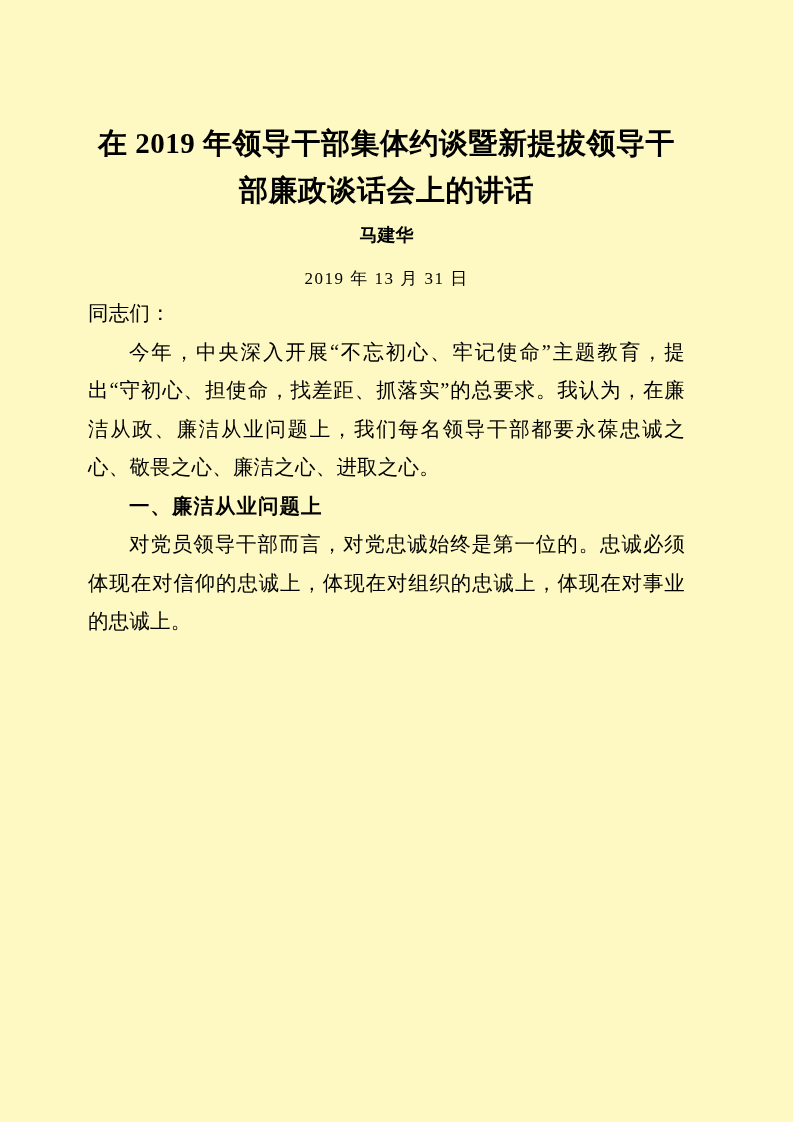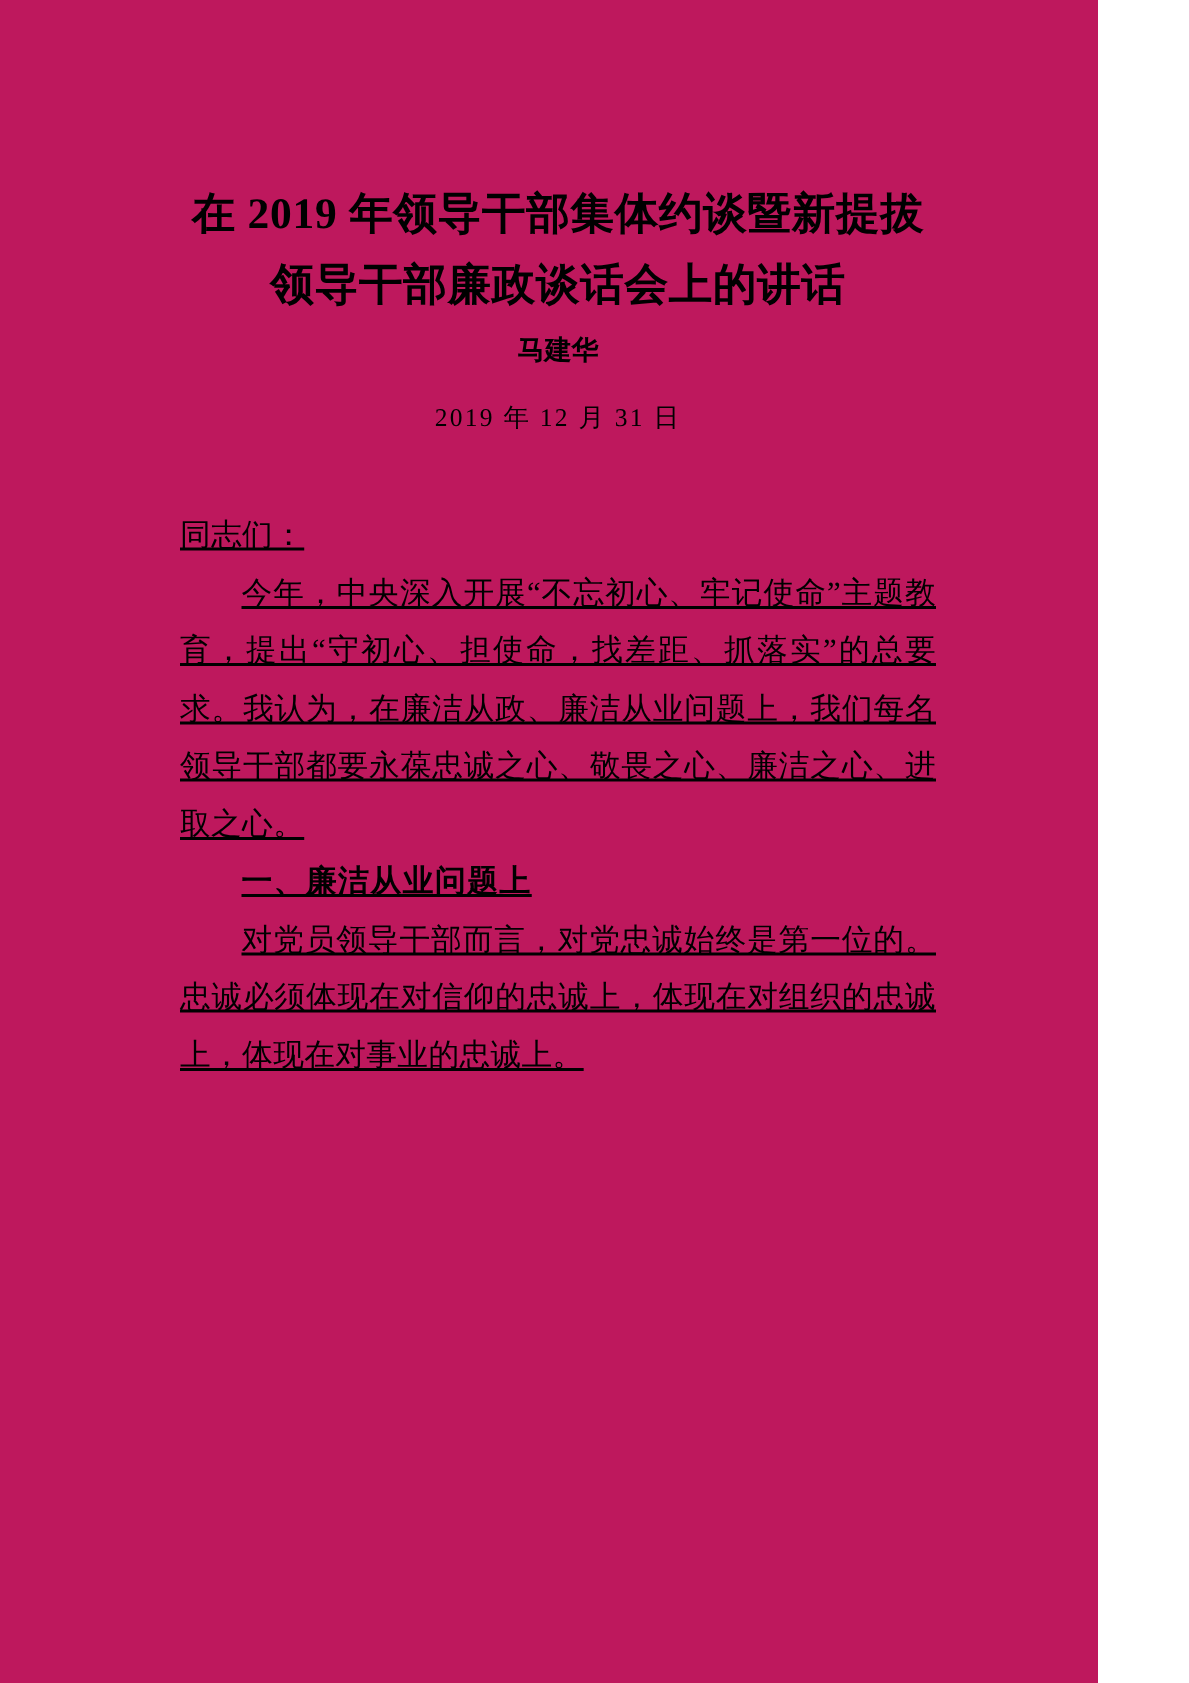--- a/index.html
+++ b/index.html
@@ -9,54 +9,52 @@
   }
   body {
     width: 793px;
     height: 1122px;
     font-family: "Liberation Serif", "DejaVu Serif", serif;
     color: #000000;
     -webkit-font-smoothing: antialiased;
   }
   .page {
     position: relative;
-    width: 732px;
+    width: 793px;
     height: 1122px;
     box-sizing: border-box;
-    padding: 120px 108px 80px 120px;
-    background: #be185d;
+    padding: 120px 108px 80px 88px;
+    background: #fef9c3;
   }
   .doc-title {
     font-family: "Liberation Serif", "DejaVu Serif", serif;
     font-weight: bold;
     font-size: 29px;
     line-height: 47px;
     text-align: center;
     letter-spacing: 0.5px;
     margin: 0 0 4px 0;
   }
   .doc-author {
-    font-family: Liberation Mono, monospace;
+    font-family: Liberation Sans, sans-serif;
     font-weight: bold;
     font-size: 18px;
     line-height: 30px;
     text-align: center;
     margin: 6px 0 0 0;
   }
   .doc-date {
     font-family: "Liberation Serif", "DejaVu Serif", serif;
     font-size: 17px;
     line-height: 30px;
     text-align: center;
     letter-spacing: 1.5px;
     margin: 14px 0 0 0;
   }
   .body-block {
-    margin-top: 44px;
-    text-decoration: underline;
   }
   p.para {
     font-family: "Liberation Serif", "DejaVu Serif", serif;
     font-size: 20.5px;
     line-height: 38.5px;
     margin: 0;
     text-align: justify;
     text-justify: inter-ideograph;
     letter-spacing: 0.2px;
   }
@@ -74,21 +72,21 @@
 </style>
 </head>
 <body>
 
 <div class="page">
 
   <h1 class="doc-title">在 2019 年领导干部集体约谈暨新提拔领导干部廉政谈话会上的讲话</h1>
 
   <div class="doc-author">马建华</div>
 
-  <div class="doc-date">2019 年 12 月 31 日</div>
+  <div class="doc-date">2019 年 13 月 31 日</div>
 
   <div class="body-block">
 
     <p class="para noindent">同志们：</p>
 
 
     <p class="para indent">今年，中央深入开展“不忘初心、牢记使命”主题教育，提出“守初心、担使命，找差距、抓落实”的总要求。我认为，在廉洁从政、廉洁从业问题上，我们每名领导干部都要永葆忠诚之心、敬畏之心、廉洁之心、进取之心。</p>
 
     <p class="para heading">一、廉洁从业问题上</p>
 

